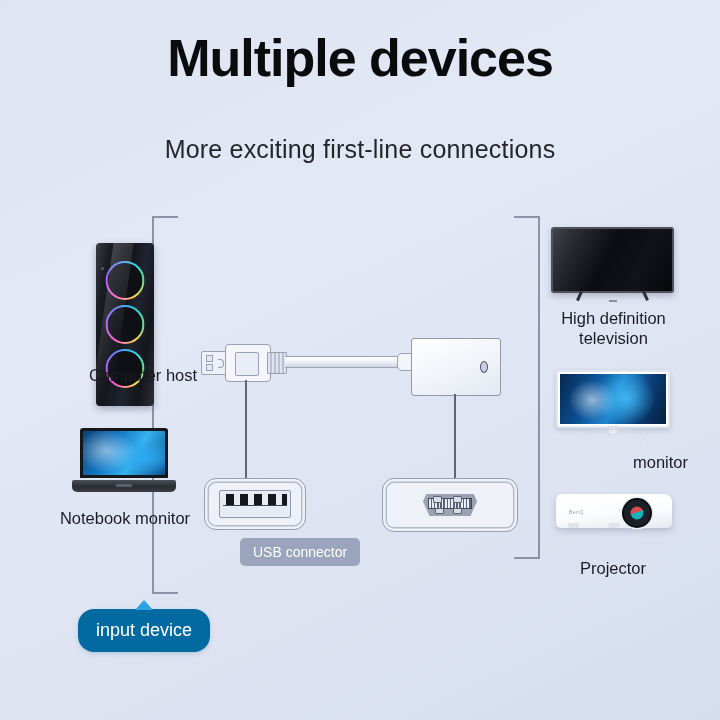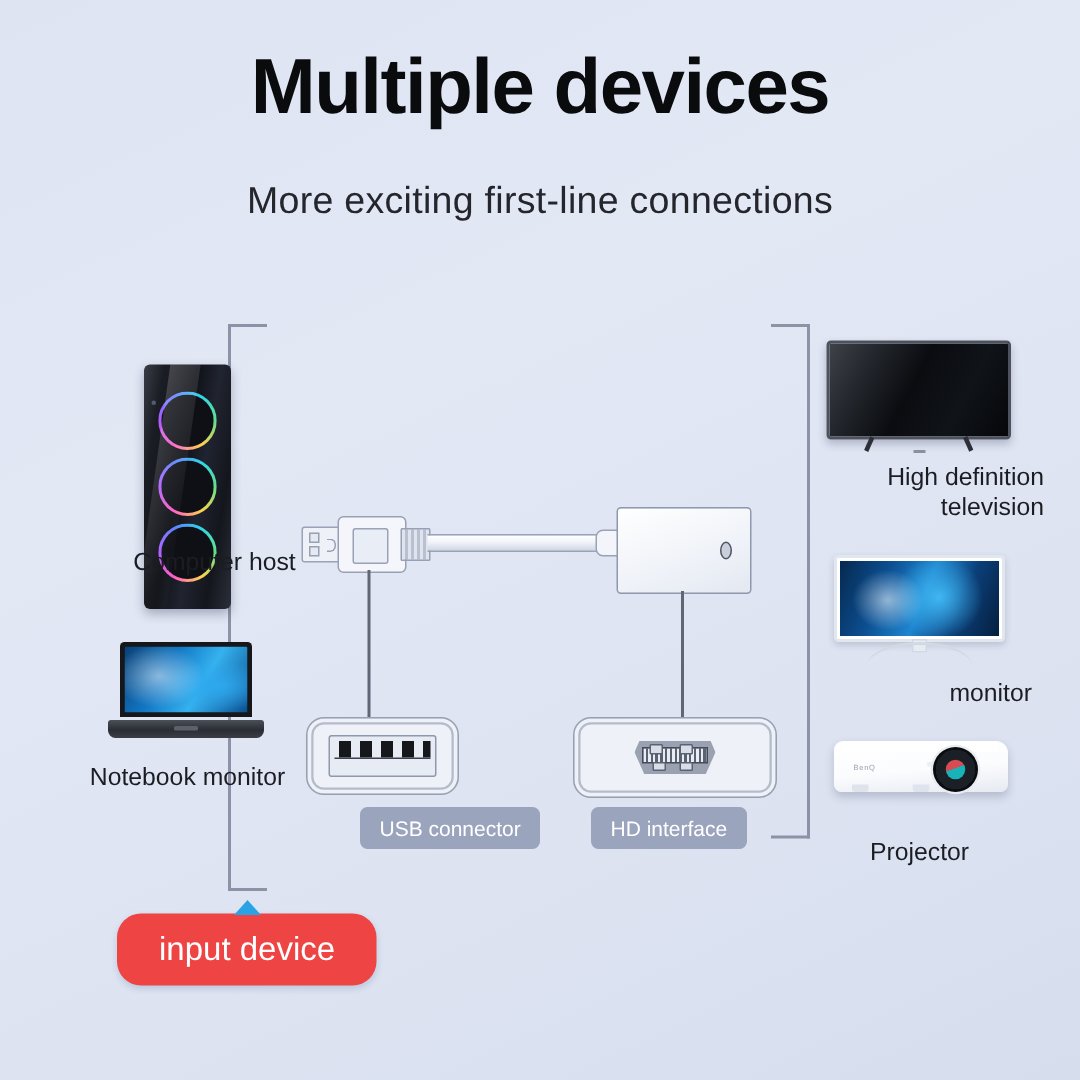--- a/index.html
+++ b/index.html
@@ -10,21 +10,21 @@
     overflow:hidden;position:relative;color:#15171c;
   }
   #stage{position:absolute;inset:0;}
 
   
   .title{
     position:absolute;left:0;right:0;top:32px;text-align:center;
     font-size:52px;font-weight:bold;letter-spacing:-1px;color:#0a0b0d;line-height:1;
   }
   .subtitle{
-    position:absolute;left:0;right:0;top:120px;text-align:center;
+    position:absolute;left:0;right:0;top:135px;text-align:center;
     font-size:25px;color:#24262c;letter-spacing:.2px;
   }
 
   
   .bracket{position:absolute;}
   .bracket .v{position:absolute;top:0;bottom:0;width:2px;background:#8d93a6;}
   .bracket .cap{position:absolute;height:2px;background:#8d93a6;}
   .bracket.left .v{left:0;}
   .bracket.left .cap{left:0;width:26px;}
   .bracket.left .cap.t{top:0;}
@@ -220,22 +220,22 @@
     width:13px;height:13px;border-radius:50%;
     background:linear-gradient(160deg,#d94b52 0 45%,#17b3b9 45% 100%);
   }
   .proj .brand{position:absolute;left:13px;top:15px;font-size:5px;color:#9aa1ae;letter-spacing:.5px;}
   .proj .vent{position:absolute;left:62px;top:14px;width:13px;height:3px;background:#eceff5;border-radius:1px;}
   .proj .foot{position:absolute;bottom:0;width:11px;height:5px;background:#dfe4ec;border-radius:0 0 2px 2px;}
   .proj .foot.l{left:12px;} .proj .foot.c{left:50%;transform:translateX(-50%);}
 
   
   .pill{
-    position:absolute;background:#ef4444;color:#fff;border-radius:16px;
-    font-size:22px;padding:11px 28px;white-space:nowrap;box-shadow:0 2px 4px rgba(40,90,140,.18);
+    position:absolute;background:#0369a1;color:#fff;border-radius:16px;
+    font-size:18px;padding:11px 18px;white-space:nowrap;box-shadow:0 2px 4px rgba(40,90,140,.18);
   }
   .pill:before{
     content:"";position:absolute;left:50%;top:-9px;transform:translateX(-50%);
     border-left:9px solid transparent;border-right:9px solid transparent;border-bottom:10px solid #2aa3e6;
   }
 </style>
 </head>
 <body>
 
 <div id="stage">
@@ -304,29 +304,28 @@
   <div class="card hd-card">
     <div class="hdmi">
       <div class="outer"></div>
       <div class="inner"></div>
       <div class="k k1"></div>
       <div class="k k2"></div>
       <div class="b b1"></div>
       <div class="b b2"></div>
     </div>
   </div>
-  <div class="badge" style="left:394px;top:538px;">HD interface</div>
 
   <div class="tv">
     <div class="panel"></div>
     <div class="led"></div>
     <div class="foot l"></div>
     <div class="foot r"></div>
   </div>
-  <div class="cap-text" style="left:531px;top:308px;width:165px;text-align:right;">High definition television</div>
+  <div class="cap-text" style="left:531px;top:308px;width:165px;">High definition television</div>
 
   <div class="mon">
     <div class="panel">
       <div class="wall"></div>
     </div>
     <div class="neck"></div>
     <div class="stand"></div>
   </div>
   <div class="cap-text" style="left:538px;top:452px;width:150px;text-align:right;">monitor</div>
 

